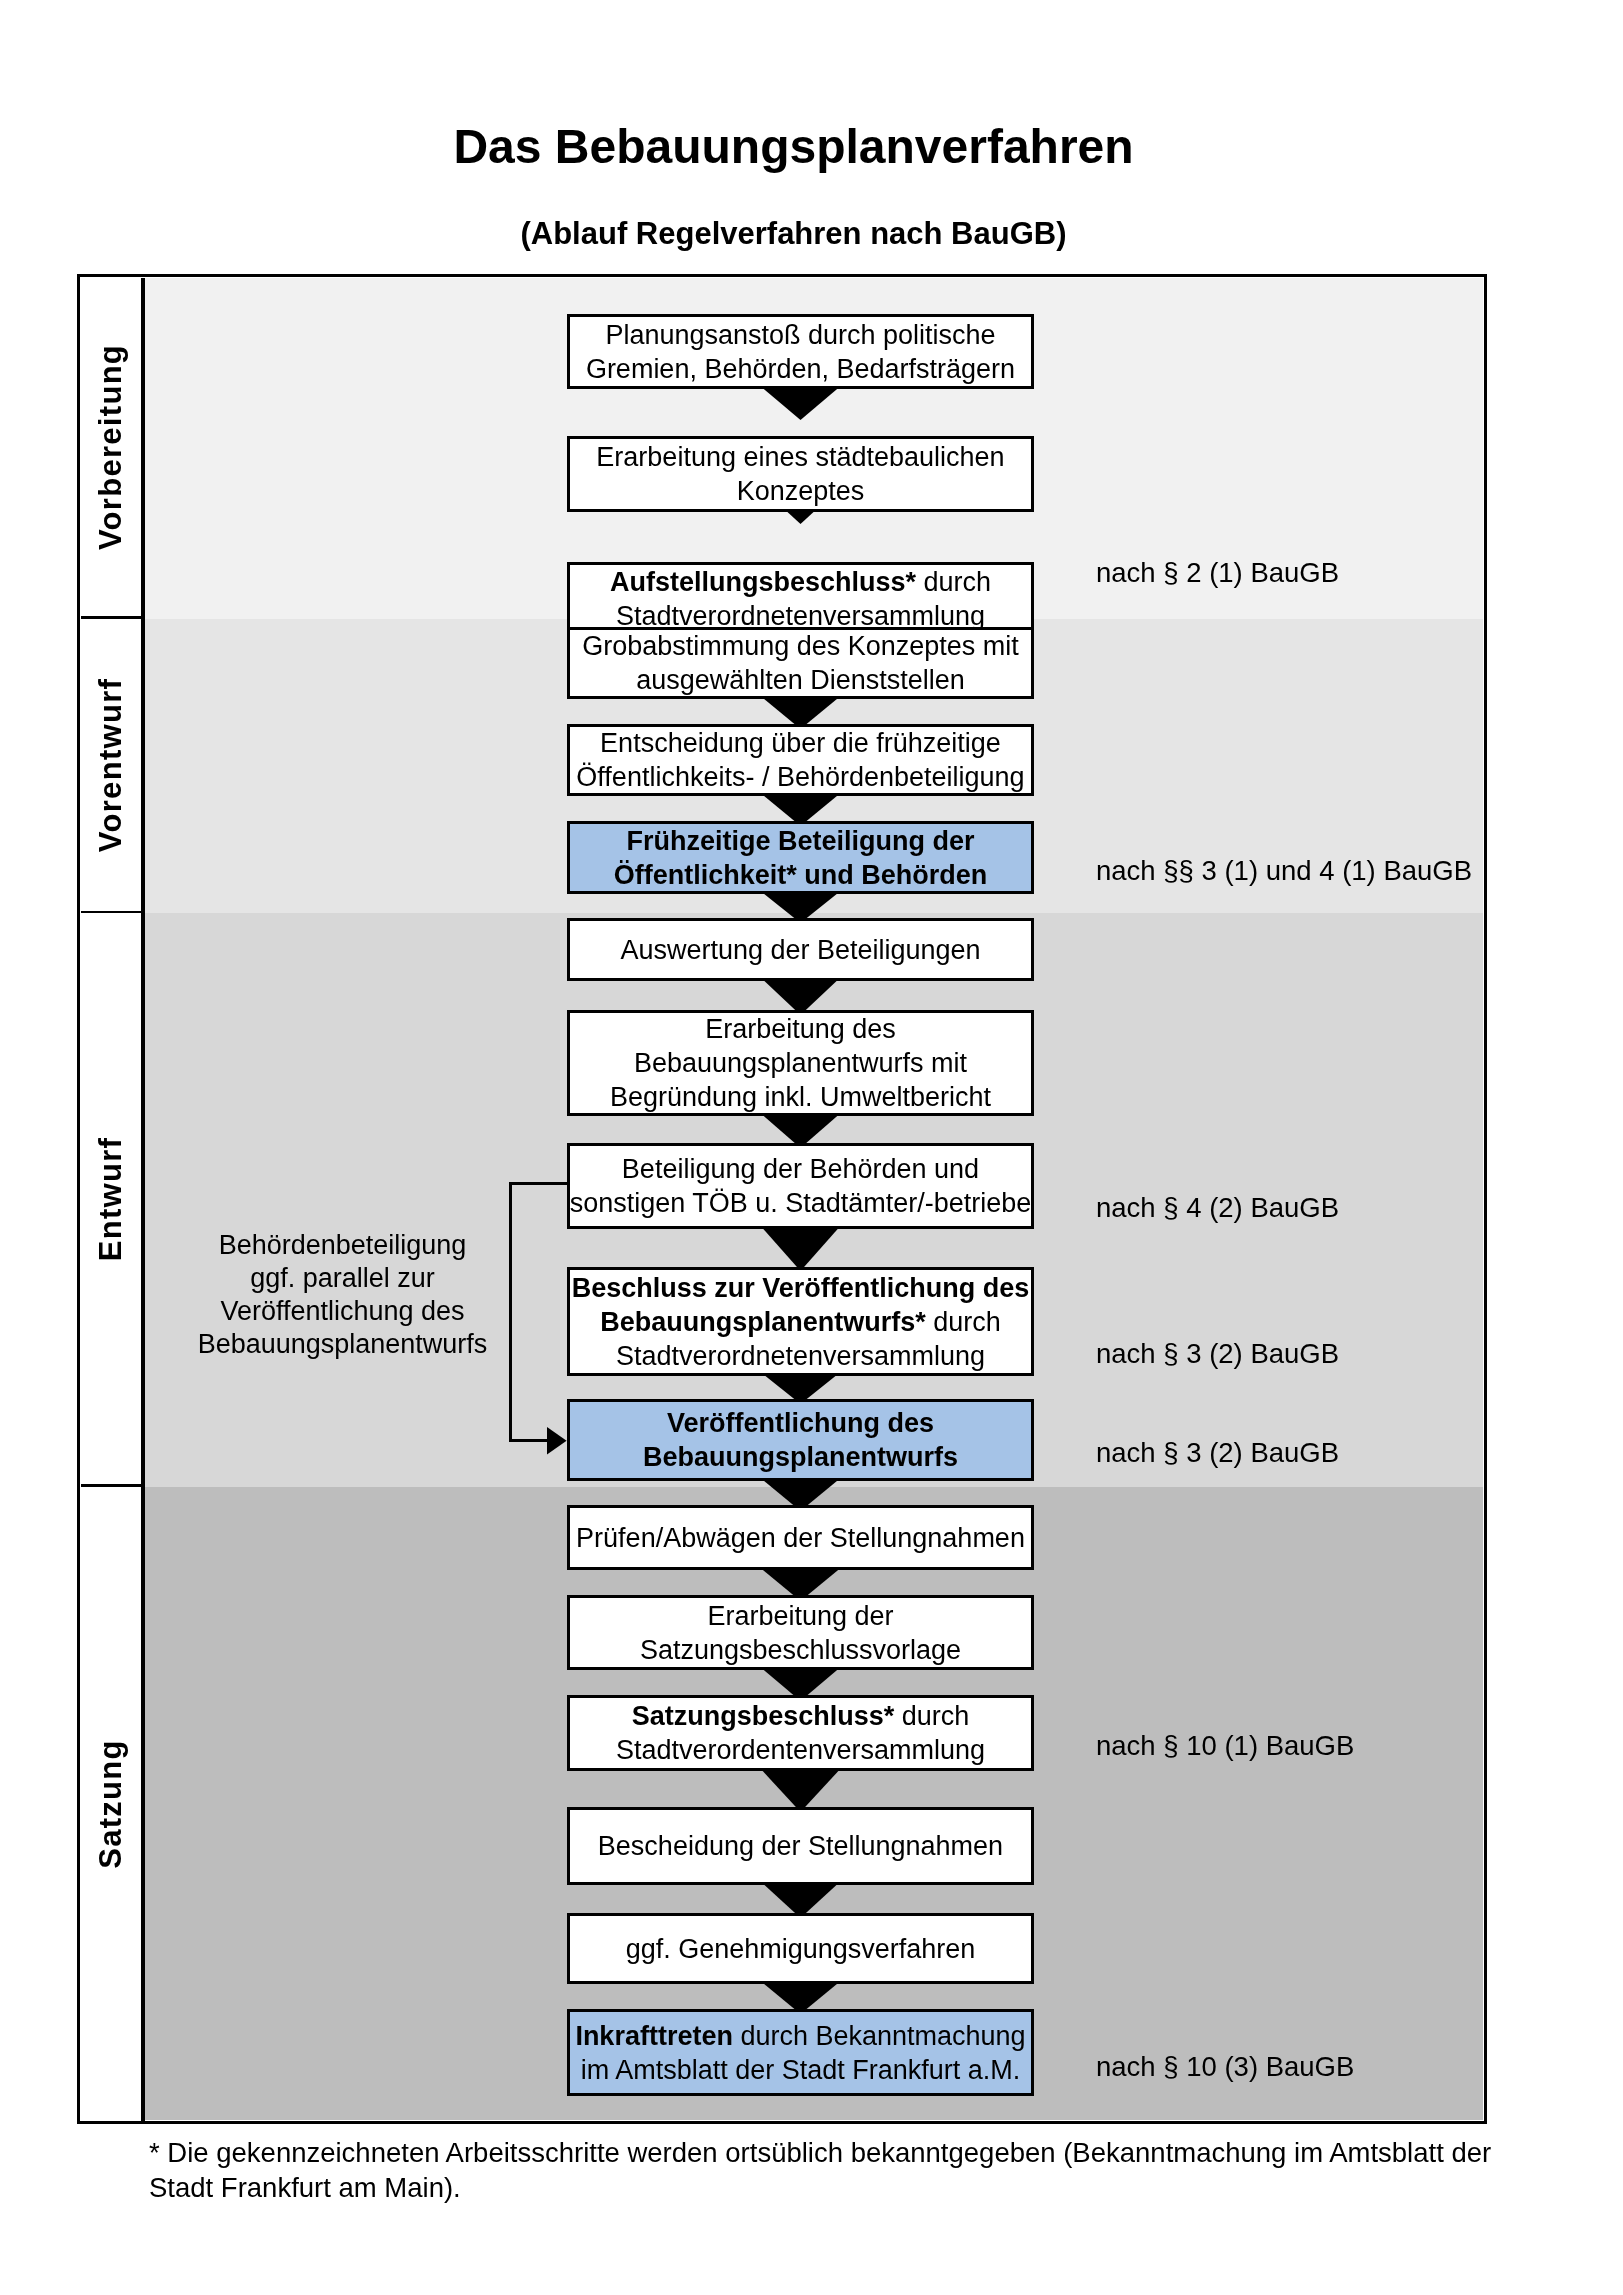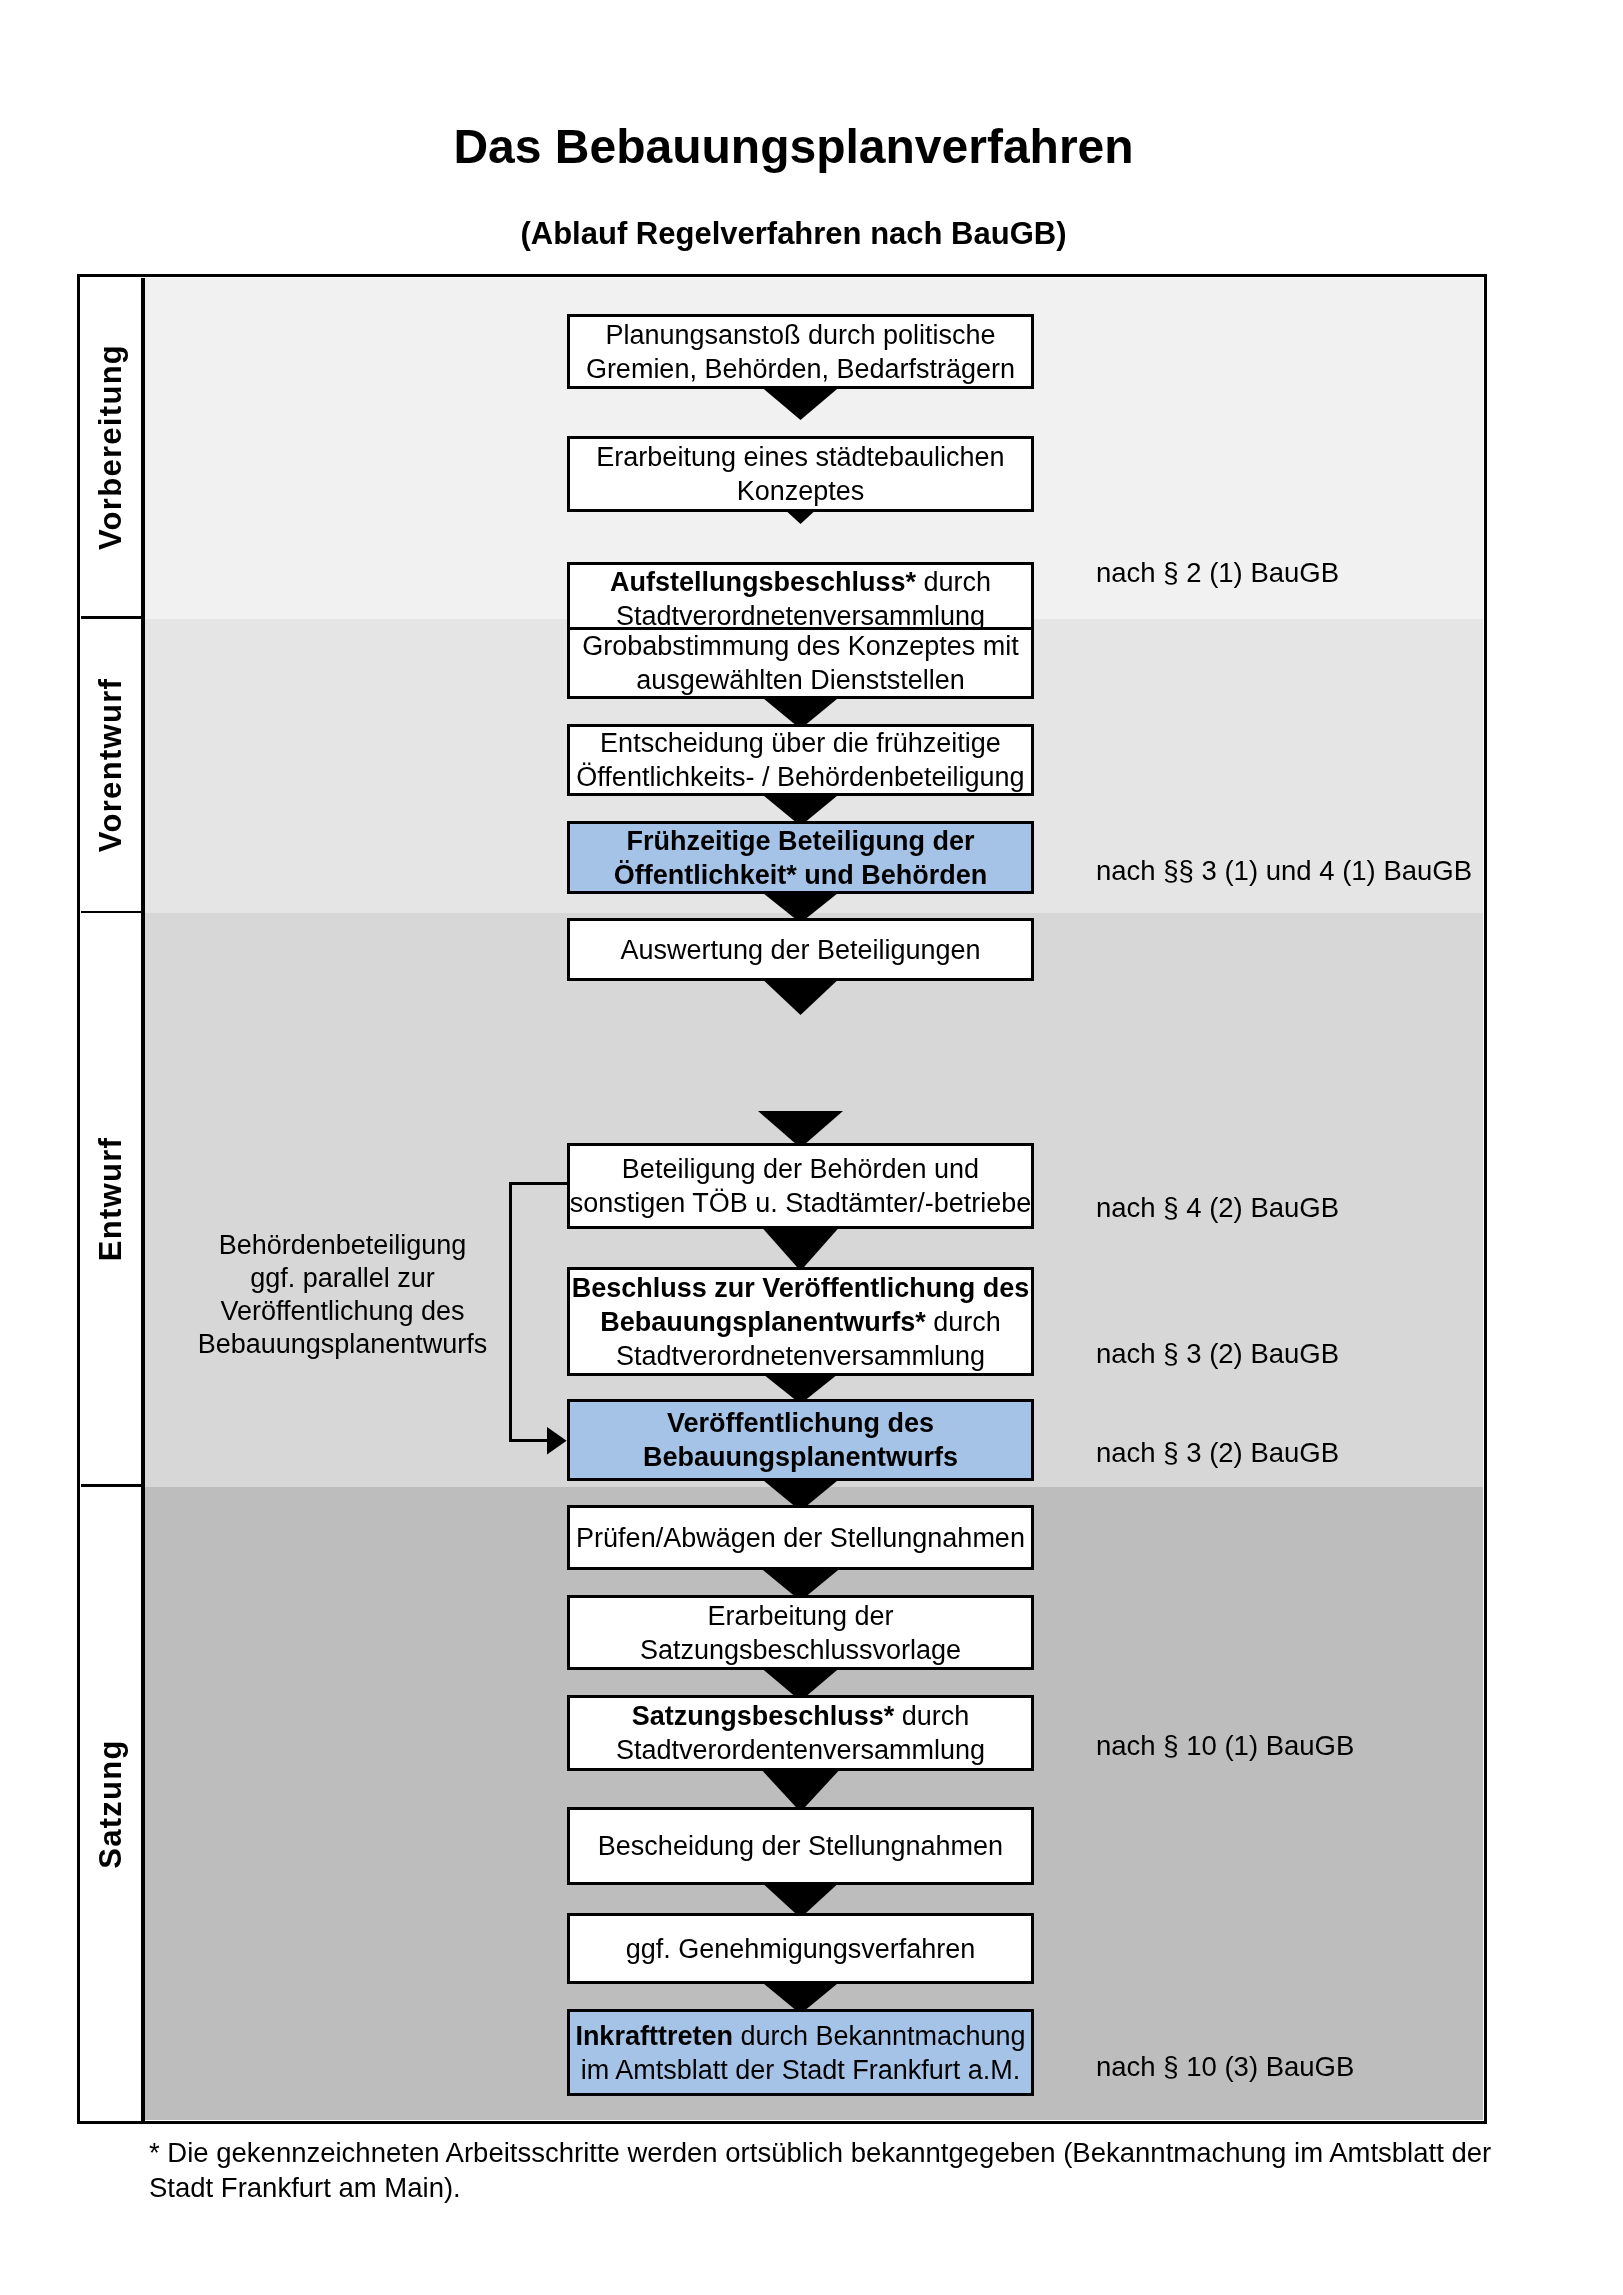--- a/index.html
+++ b/index.html
@@ -107,20 +107,25 @@
     <div class="line"><span class="bd"></span><span>Entscheidung über die frühzeitige</span></div>
     <div class="line"><span class="bd"></span><span>Öffentlichkeits- / Behördenbeteiligung</span></div>
   </div>
   <div class="box blue" style="top:821px;height:73px;">
     <div class="line"><span class="bd">Frühzeitige Beteiligung der</span><span></span></div>
     <div class="line"><span class="bd">Öffentlichkeit* und Behörden</span><span></span></div>
   </div>
   <div class="box" style="top:918px;height:63px;">
     <div class="line"><span class="bd"></span><span>Auswertung der Beteiligungen</span></div>
   </div>
+  <div class="box" style="top:1010px;height:106px;">
+    <div class="line"><span class="bd"></span><span>Erarbeitung des</span></div>
+    <div class="line"><span class="bd"></span><span>Bebauungsplanentwurfs mit</span></div>
+    <div class="line"><span class="bd"></span><span>Begründung inkl. Umweltbericht</span></div>
+  </div>
   <div class="box" style="top:1143px;height:86px;">
     <div class="line"><span class="bd"></span><span>Beteiligung der Behörden und</span></div>
     <div class="line"><span class="bd"></span><span>sonstigen TÖB u. Stadtämter/-betriebe</span></div>
   </div>
   <div class="box" style="top:1267px;height:109px;">
     <div class="line"><span class="bd">Beschluss zur Veröffentlichung des</span><span></span></div>
     <div class="line"><span class="bd">Bebauungsplanentwurfs*</span><span> durch</span></div>
     <div class="line"><span class="bd"></span><span>Stadtverordnetenversammlung</span></div>
   </div>
   <div class="box blue" style="top:1399px;height:82px;">

